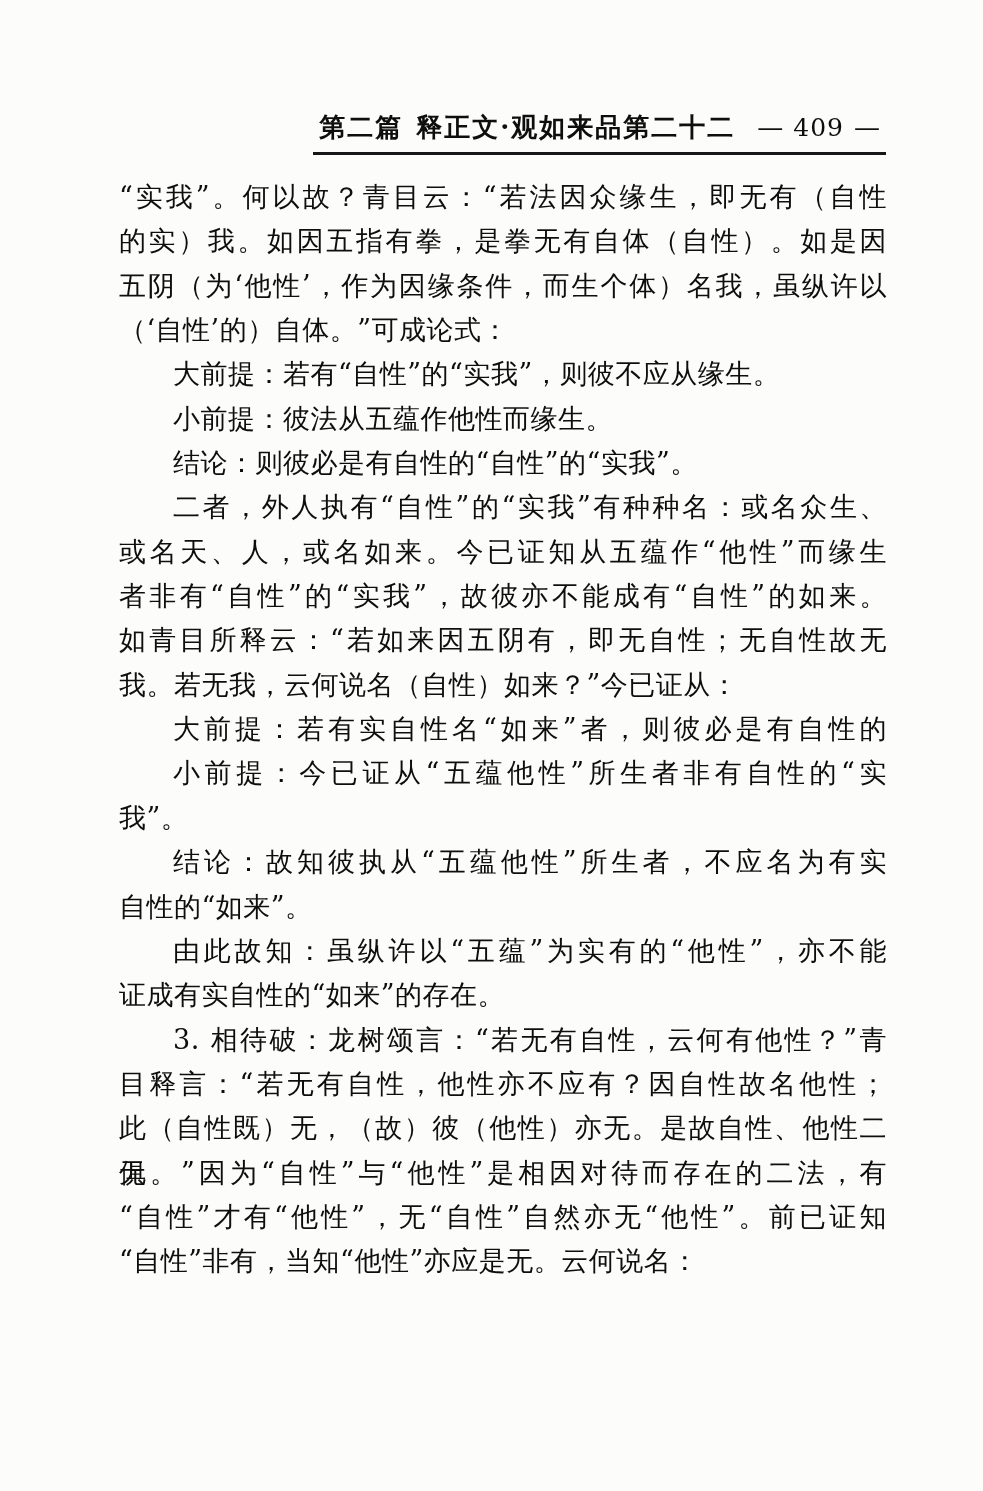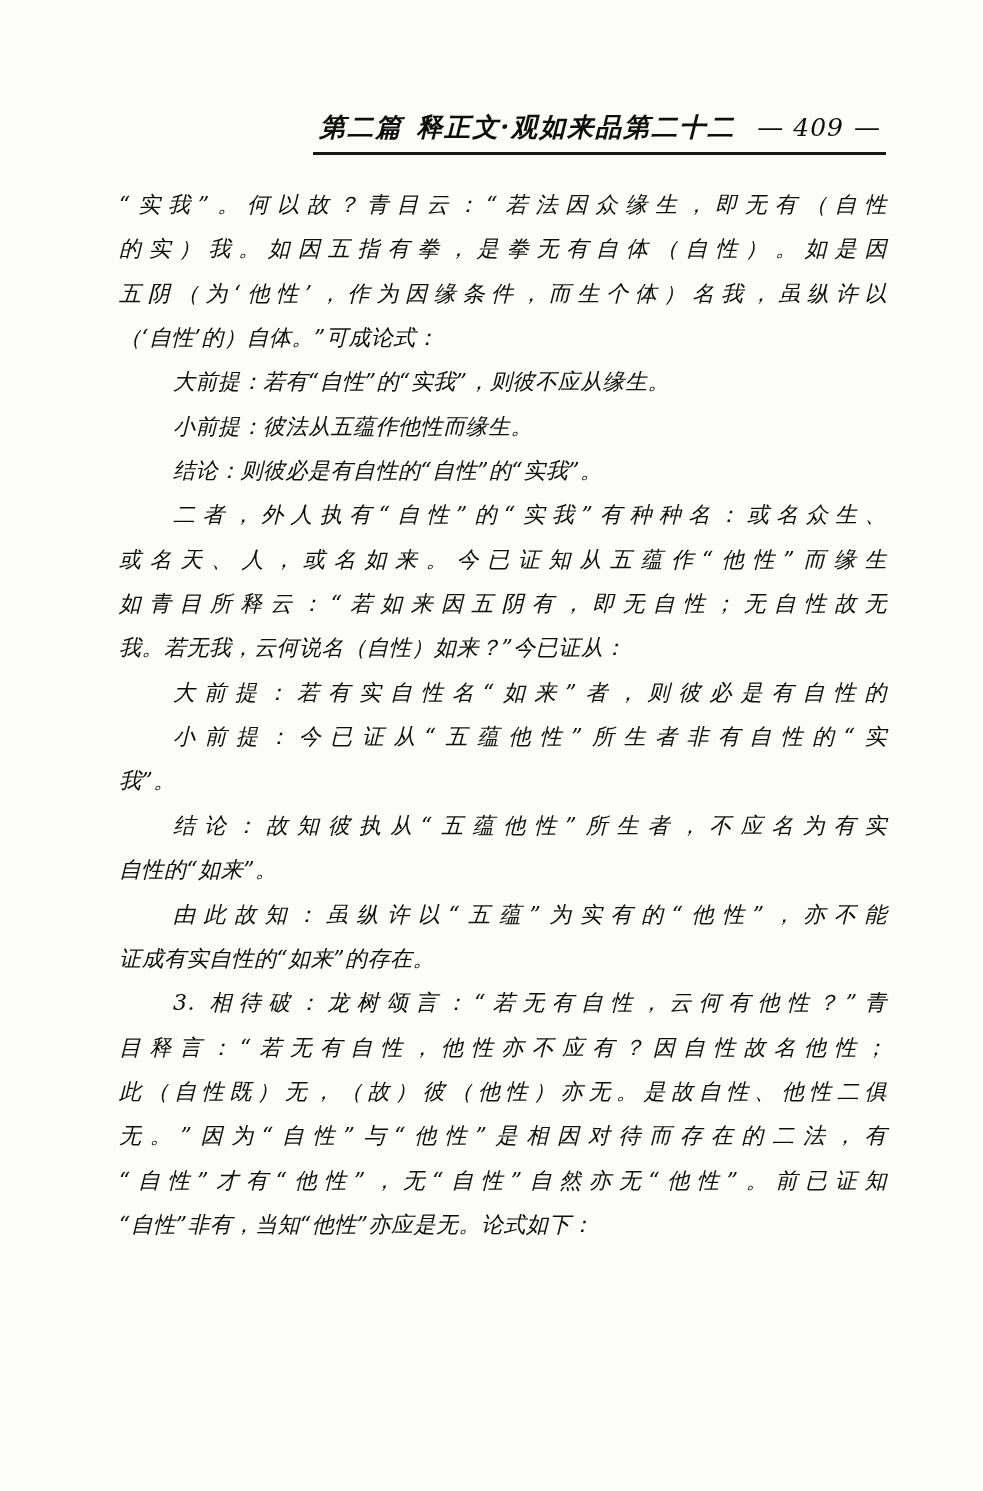--- a/index.html
+++ b/index.html
@@ -5,45 +5,44 @@
   html, body { margin: 0; padding: 0; background: #e8e8e8; }
   .page {
     position: relative;
     width: 983px;
     height: 1491px;
     margin: 0 auto;
     background: #fcfcfa;
     font-family: "DejaVu Serif", "Liberation Serif", serif;
     color: #0e0e0e;
     overflow: hidden;
-    font-style: italic;
   }
   .header {
     position: absolute;
     top: 110px;
     right: 97px;
     display: flex;
     align-items: baseline;
     font-size: 26px;
     font-weight: bold;
     letter-spacing: 2px;
     border-bottom: 3px solid #171717;
     padding: 0 6px 7px 6px;
     white-space: nowrap;
   }
   .header .sect { margin-right: 13px; }
   .header .dash { font-weight: normal; margin: 0 10px 0 22px; letter-spacing: 0; }
   .header .dash.r { margin: 0 0 0 10px; }
   .header .pnum { font-weight: normal; letter-spacing: 1px; font-size: 25px; }
   .body-text {
     position: absolute;
-    top: 183px;
+    top: 175px;
     left: 119px;
     width: 768px;
-    font-size: 22px;
+    font-size: 27px;
   }
   .line {
     height: 44.35px;
     line-height: 44.35px;
     white-space: normal;
     letter-spacing: 0.5px;
   }
   .line.just {
     text-align: justify;
     text-justify: inter-character;
@@ -67,30 +66,31 @@
   <div class="body-text">
       <div class="line just">“实我”。何以故？青目云：“若法因众缘生，即无有（自性</div>
       <div class="line just">的实）我。如因五指有拳，是拳无有自体（自性）。如是因</div>
       <div class="line just">五阴（为‘他性’，作为因缘条件，而生个体）名我，虽纵许以</div>
       <div class="line">（‘自性’的）自体。”可成论式：</div>
       <div class="line ind">大前提：若有“自性”的“实我”，则彼不应从缘生。</div>
       <div class="line ind">小前提：彼法从五蕴作他性而缘生。</div>
       <div class="line ind">结论：则彼必是有自性的“自性”的“实我”。</div>
       <div class="line just ind">二者，外人执有“自性”的“实我”有种种名：或名众生、</div>
       <div class="line just">或名天、人，或名如来。今已证知从五蕴作“他性”而缘生</div>
+      <div class="line just">者非有“自性”的“实我”，故彼亦不能成有“自性”的如来。</div>
       <div class="line just">如青目所释云：“若如来因五阴有，即无自性；无自性故无</div>
       <div class="line">我。若无我，云何说名（自性）如来？”今已证从：</div>
       <div class="line just ind">大前提：若有实自性名“如来”者，则彼必是有自性的</div>
       <div class="line just ind">小前提：今已证从“五蕴他性”所生者非有自性的“实</div>
       <div class="line">我”。</div>
       <div class="line just ind">结论：故知彼执从“五蕴他性”所生者，不应名为有实</div>
       <div class="line">自性的“如来”。</div>
       <div class="line just ind">由此故知：虽纵许以“五蕴”为实有的“他性”，亦不能</div>
       <div class="line">证成有实自性的“如来”的存在。</div>
       <div class="line just ind">3. 相待破：龙树颂言：“若无有自性，云何有他性？”青</div>
       <div class="line just">目释言：“若无有自性，他性亦不应有？因自性故名他性；</div>
       <div class="line just">此（自性既）无，（故）彼（他性）亦无。是故自性、他性二俱</div>
       <div class="line just">无。”因为“自性”与“他性”是相因对待而存在的二法，有</div>
       <div class="line just">“自性”才有“他性”，无“自性”自然亦无“他性”。前已证知</div>
-      <div class="line">“自性”非有，当知“他性”亦应是无。论式如下：</div>
+      <div class="line">“自性”非有，当知“他性”亦应是无。云何说名：</div>
     </div>
 
 </div>
 
 </body></html>

